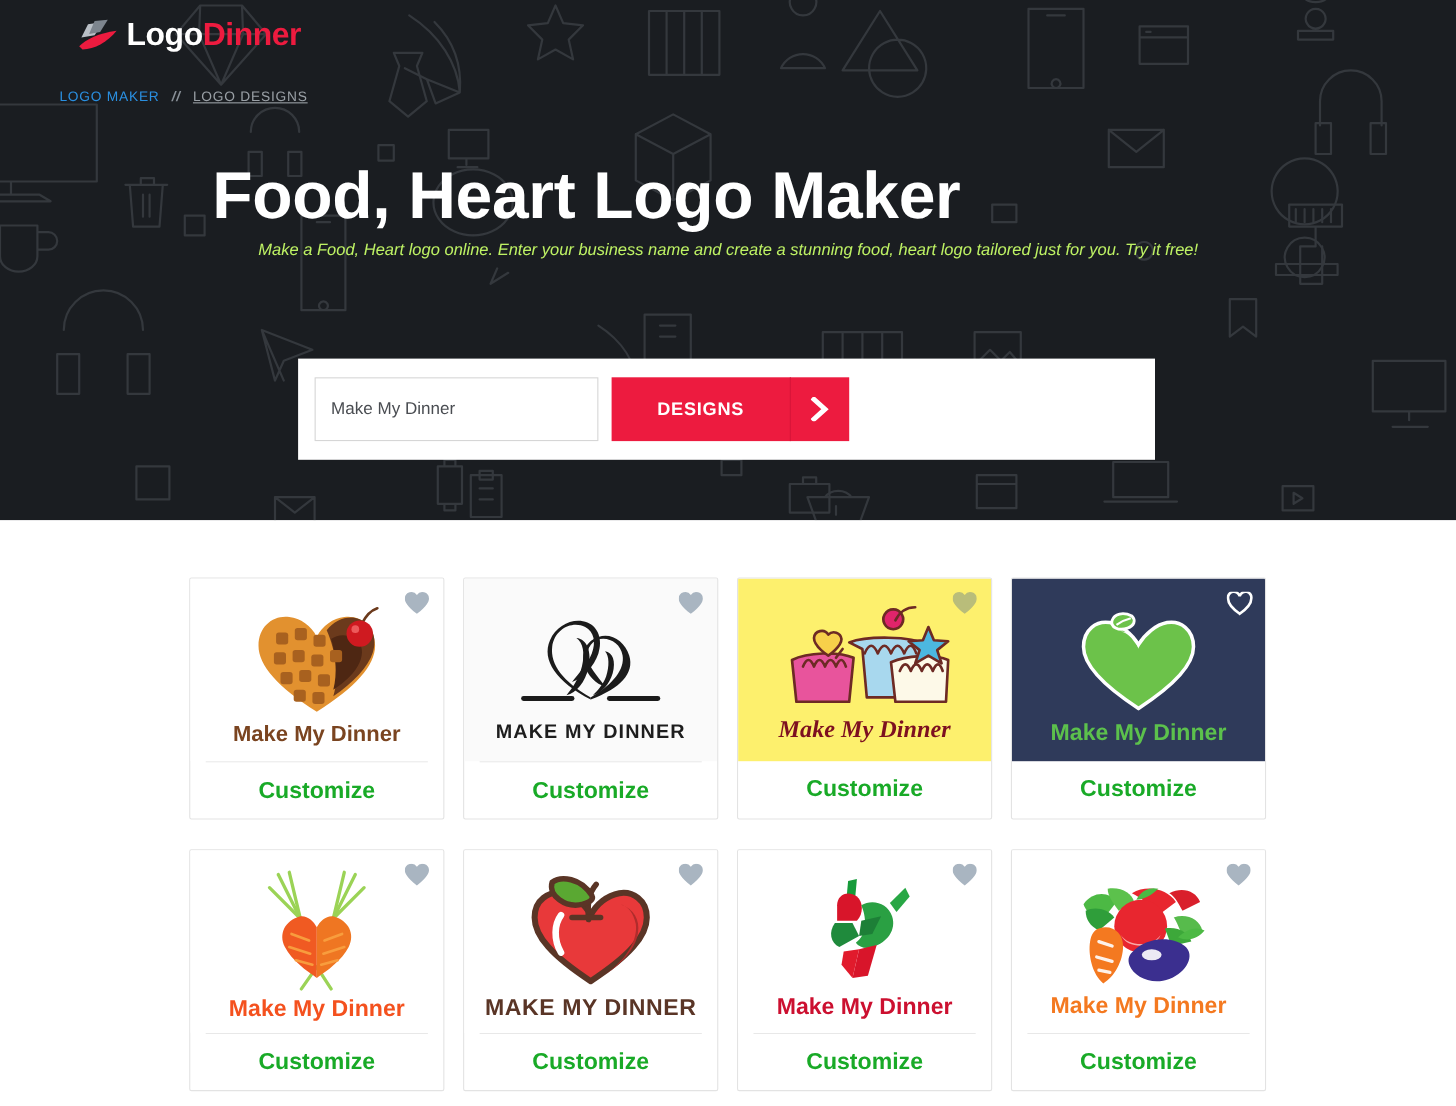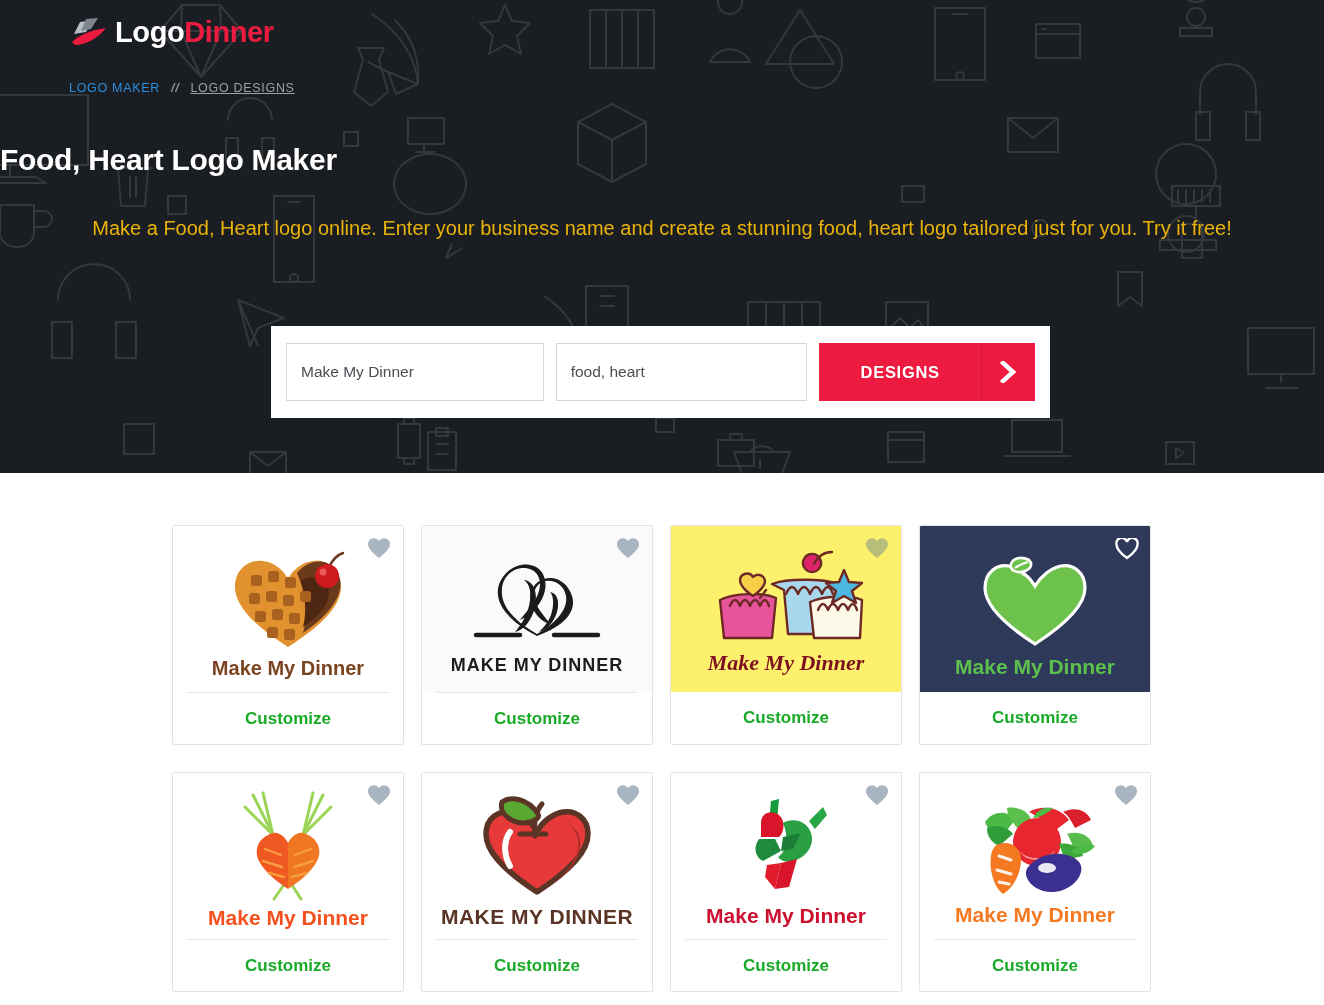--- a/index.html
+++ b/index.html
@@ -26,37 +26,37 @@
   }
   .brand-mark { width: 40px; height: 32px; display: block; }
   .brand-text {
     font-size: 29px; font-weight: bold; letter-spacing: -0.4px;
     line-height: 1; white-space: nowrap;
   }
   .brand-text .b1 { color: #ffffff; }
   .brand-text .b2 { color: #ED1B3F; }
 
   .crumbs {
-    position: absolute; left: 69px; top: 81px;
+    position: absolute; left: 54px; top: 81px;
     font-size: 12.5px; letter-spacing: 0.7px;
     display: flex; gap: 11px;
   }
   .crumbs .c-link { color: #2a8fe0; text-decoration: none; }
   .crumbs .c-sep { color: #8a9199; font-weight: bold; font-style: italic; }
   .crumbs .c-cur { color: #9aa0a6; text-decoration: underline; }
 
   .hero-title {
     position: absolute; top: 143px; left: 0; width: 1066px;
-    text-align: left; color: #ffffff;
-    font-size: 30px; font-weight: bold; letter-spacing: -0.3px;
+    text-align: center; color: #ffffff;
+    font-size: 60px; font-weight: bold; letter-spacing: -0.3px;
   }
   .hero-sub {
     position: absolute; top: 211px; left: 50%; transform: translateX(-50%);
-    width: 1190px; text-align: center; color: #eab308;
-    font-size: 20px; line-height: 34px; font-weight: normal;
+    width: 1190px; text-align: center; color: #bef264;
+    font-size: 15px; line-height: 34px; font-weight: normal; font-style: italic;
   }
 
   
   .search-panel {
     position: absolute; left: 271px; top: 326px;
     width: 779px; height: 92px;
     background: #ffffff;
     display: flex; align-items: center;
     padding: 0 15px; gap: 0;
   }
@@ -115,21 +115,21 @@
     margin-top: 6px; text-align: center;
     font-weight: bold; line-height: 1;
   }
   .card-foot {
     border-top: 1px solid #e8e8e8;
     height: 52px; display: flex;
     align-items: center; justify-content: center;
     margin: 0 14px;
   }
   .customize {
-    color: #19aa27; font-size: 17px;
+    color: #19aa27; font-size: 21px;
     font-weight: bold; text-decoration: none; cursor: pointer;
   }
 </style>
 </head>
 <body>
 
 <div class="hero">
 
   <svg class="hero-bg" width="1324" height="473" viewBox="0 0 1324 473" aria-hidden="true">
     <g fill="none" stroke="#34383d" stroke-width="2" stroke-linecap="round" stroke-linejoin="round">
@@ -238,21 +238,20 @@
       <a class="c-link" href="#">LOGO MAKER</a>
       <span class="c-sep">//</span>
       <span class="c-cur">LOGO DESIGNS</span>
     </div>
 
     <h1 class="hero-title">Food, Heart Logo Maker</h1>
     <p class="hero-sub">Make a Food, Heart logo online. Enter your business name and create a stunning food, heart logo tailored just for you. Try it free!</p>
 
     <div class="search-panel">
       <input class="field field-name" type="text" placeholder="Make My Dinner" style="">
-      <input class="field field-kw" type="text" placeholder="food, heart" style="">
       <button class="search-btn">
         <span class="search-btn-label">DESIGNS</span>
         <span class="search-btn-arrow">
           <svg width="17" height="22" viewBox="0 0 17 22" aria-hidden="true">
             <path d="M3 2 L13 11 L3 20" fill="none" stroke="#ffffff" stroke-width="4.5" stroke-linecap="square" stroke-linejoin="miter"></path>
           </svg>
         </span>
       </button>
     </div>
 

